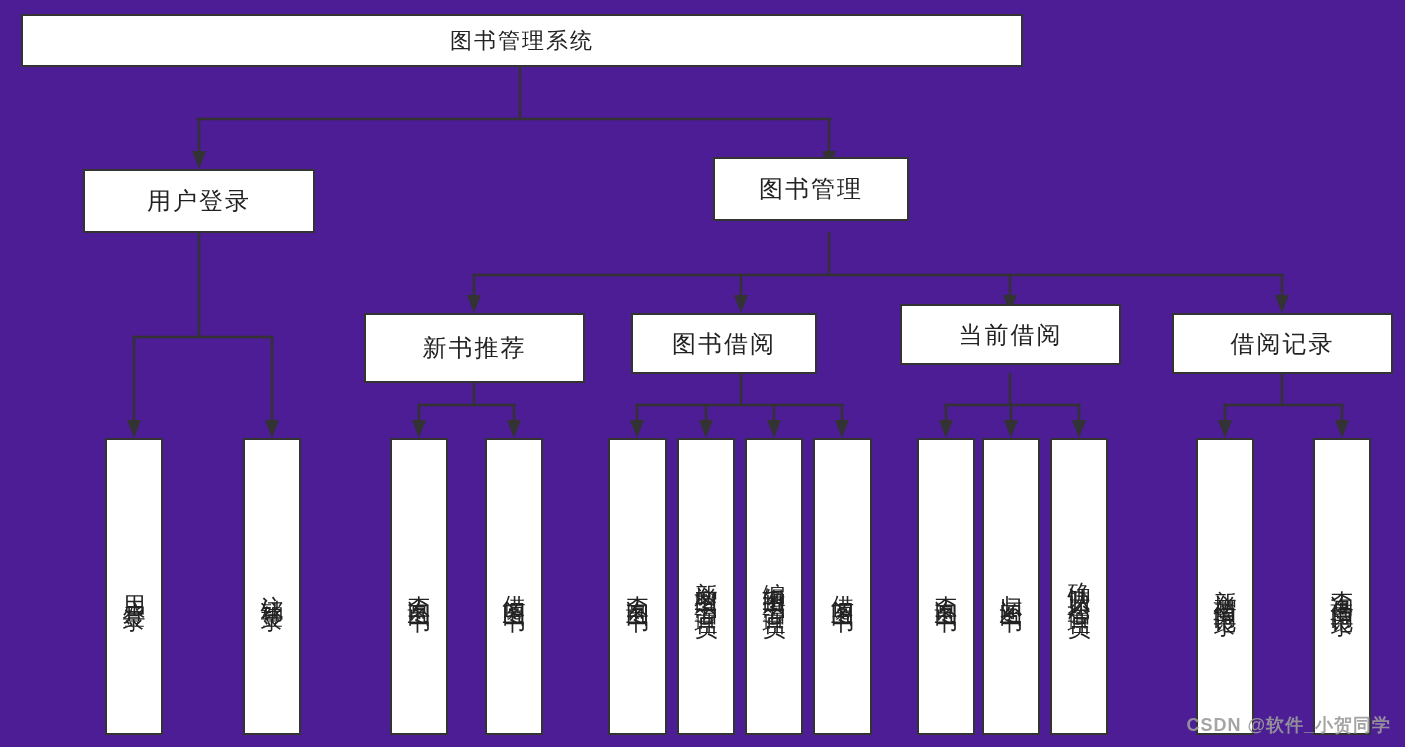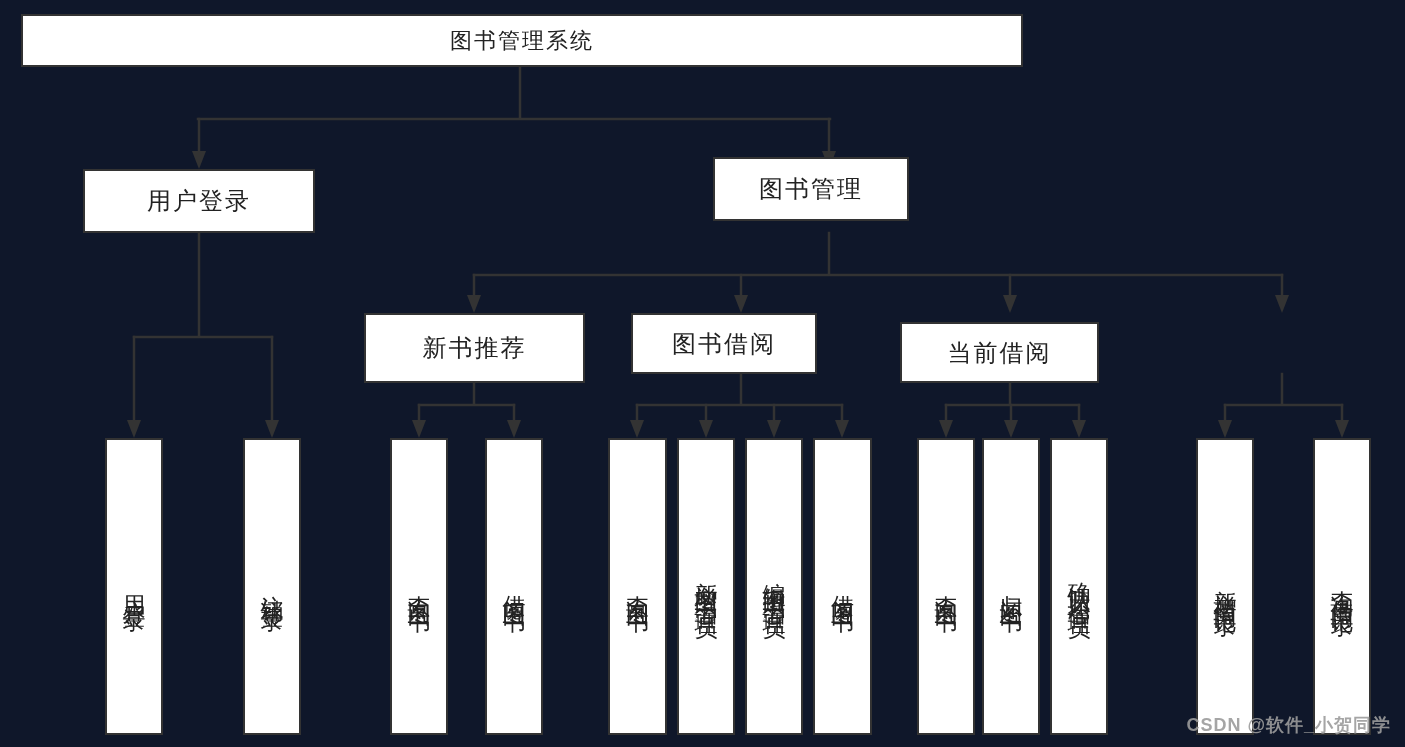--- a/index.html
+++ b/index.html
@@ -1,19 +1,19 @@
 <!DOCTYPE html>
 <html><head>
 <meta charset="utf-8">
 <style>
   html,body{margin:0;padding:0;background:#ffffff;}
   .canvas{
     position:relative;
     width:1405px;height:747px;
-    background:#0f172a;
+    background:#4c1d95;
     font-family:"Liberation Sans","DejaVu Sans",sans-serif;
     overflow:hidden;
   }
   .wires{position:absolute;left:0;top:0;width:1405px;height:747px;}
   .node{
     position:absolute;
     box-sizing:border-box;
     border:2px solid #333333;
     background:#ffffff;
     display:flex;
@@ -111,22 +111,25 @@
   <div class="node hnode" style="left:713px;top:157px;width:196px;height:64px">
     <span>图书管理</span>
   </div>
 
   <div class="node hnode" style="left:364px;top:313px;width:221px;height:70px">
     <span>新书推荐</span>
   </div>
   <div class="node hnode" style="left:631px;top:313px;width:186px;height:61px">
     <span>图书借阅</span>
   </div>
-  <div class="node hnode" style="left:900px;top:322px;width:199px;height:61px">
+  <div class="node hnode" style="left:900px;top:304px;width:221px;height:61px">
     <span>当前借阅</span>
+  </div>
+  <div class="node hnode" style="left:1172px;top:313px;width:221px;height:61px">
+    <span>借阅记录</span>
   </div>
 
   <div class="node vnode" style="left:105px;top:438px;width:58px;height:297px">
     <span>用户登录</span>
   </div>
   <div class="node vnode" style="left:243px;top:438px;width:58px;height:297px">
     <span>注销登录</span>
   </div>
 
   <div class="node vnode" style="left:390px;top:438px;width:58px;height:297px">

